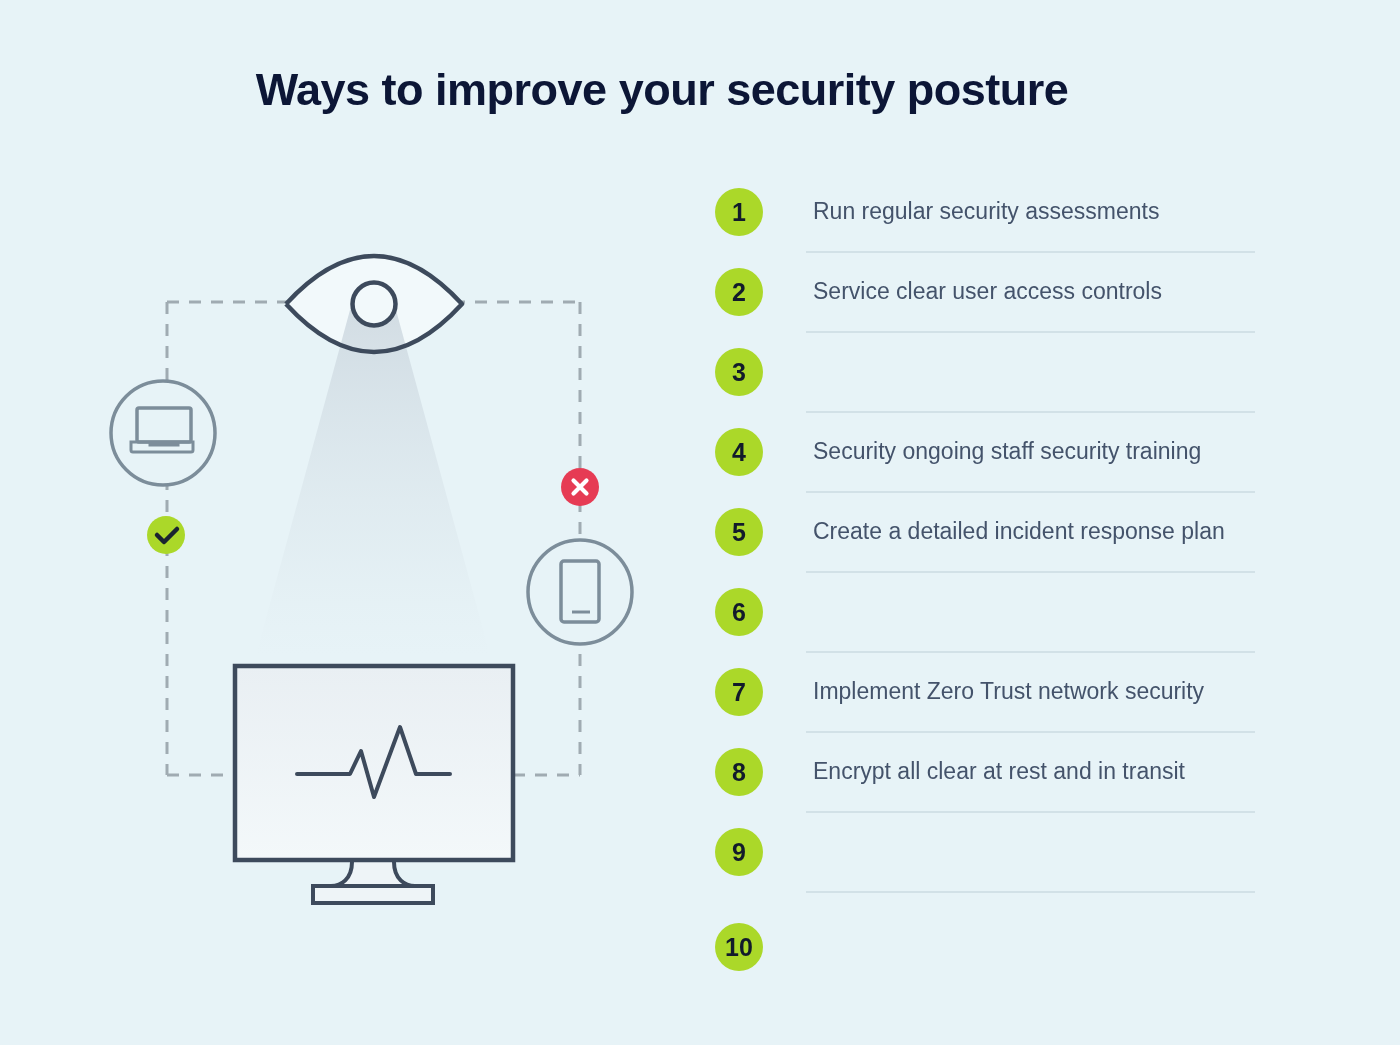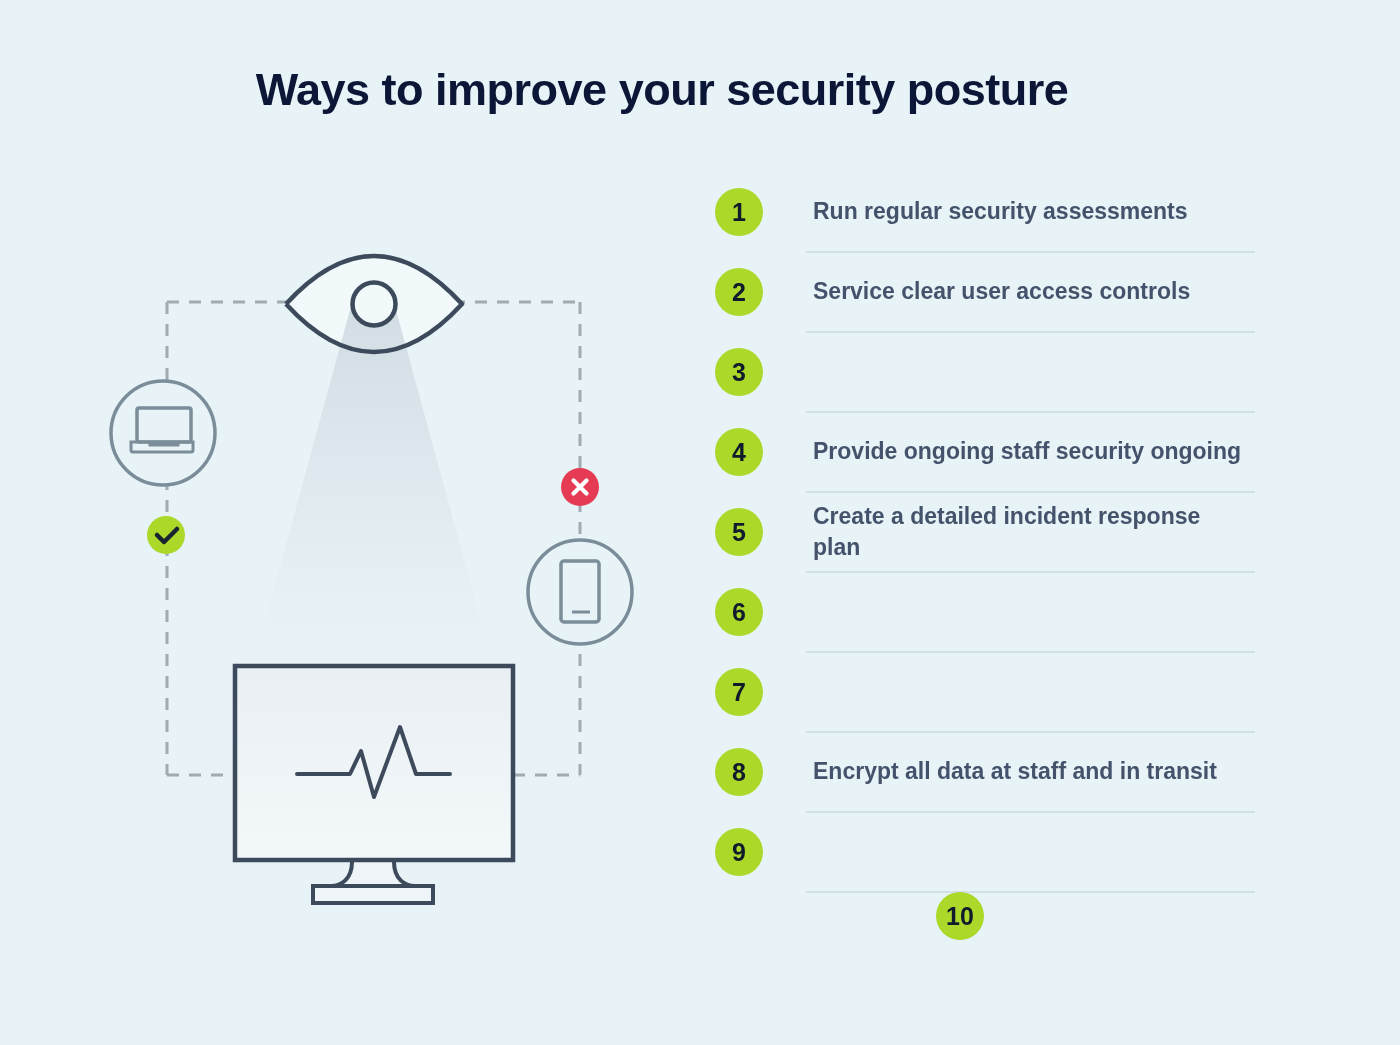--- a/index.html
+++ b/index.html
@@ -52,37 +52,37 @@
     align-items:center;
     min-height:80px;
   }
   .step:not(:last-child)::after{
     content:"";
     position:absolute;
     left:91px;right:0;bottom:-1px;
     height:2px;
     background:var(--divider);
   }
-  .step:last-child{min-height:110px;flex-direction:column;}
+  .step:last-child{min-height:110px;}
   .badge{
     flex:0 0 48px;
     width:48px;height:48px;
     border-radius:50%;
     background:var(--accent-green);
     color:var(--badge-number);
     font-size:25px;
     font-weight:700;
     display:flex;
     align-items:center;
     justify-content:center;
     margin-right:50px;
   }
   .label{
     font-size:23px;
-    font-weight:700;
+    font-weight:400;
     color:var(--list-text);
     line-height:1.36;
     max-width:440px;
   }
 </style>
 </head>
 <body>
 
 <div class="canvas">
 
@@ -151,35 +151,36 @@
     </li>
     <li class="step">
       <span class="badge">2</span>
       <span class="label">Service clear user access controls</span>
     </li>
     <li class="step">
       <span class="badge">3</span>
     </li>
     <li class="step">
       <span class="badge">4</span>
-      <span class="label">Provide ongoing staff security ongoing</span>
+      <span class="label">Security ongoing staff security training</span>
     </li>
     <li class="step">
       <span class="badge">5</span>
       <span class="label">Create a detailed incident response plan</span>
     </li>
     <li class="step">
       <span class="badge">6</span>
     </li>
     <li class="step">
       <span class="badge">7</span>
+      <span class="label">Implement Zero Trust network security</span>
     </li>
     <li class="step">
       <span class="badge">8</span>
-      <span class="label">Encrypt all data at staff and in transit</span>
+      <span class="label">Encrypt all clear at rest and in transit</span>
     </li>
     <li class="step">
       <span class="badge">9</span>
     </li>
     <li class="step">
       <span class="badge">10</span>
     </li>
   </ul>
 
 </div>

